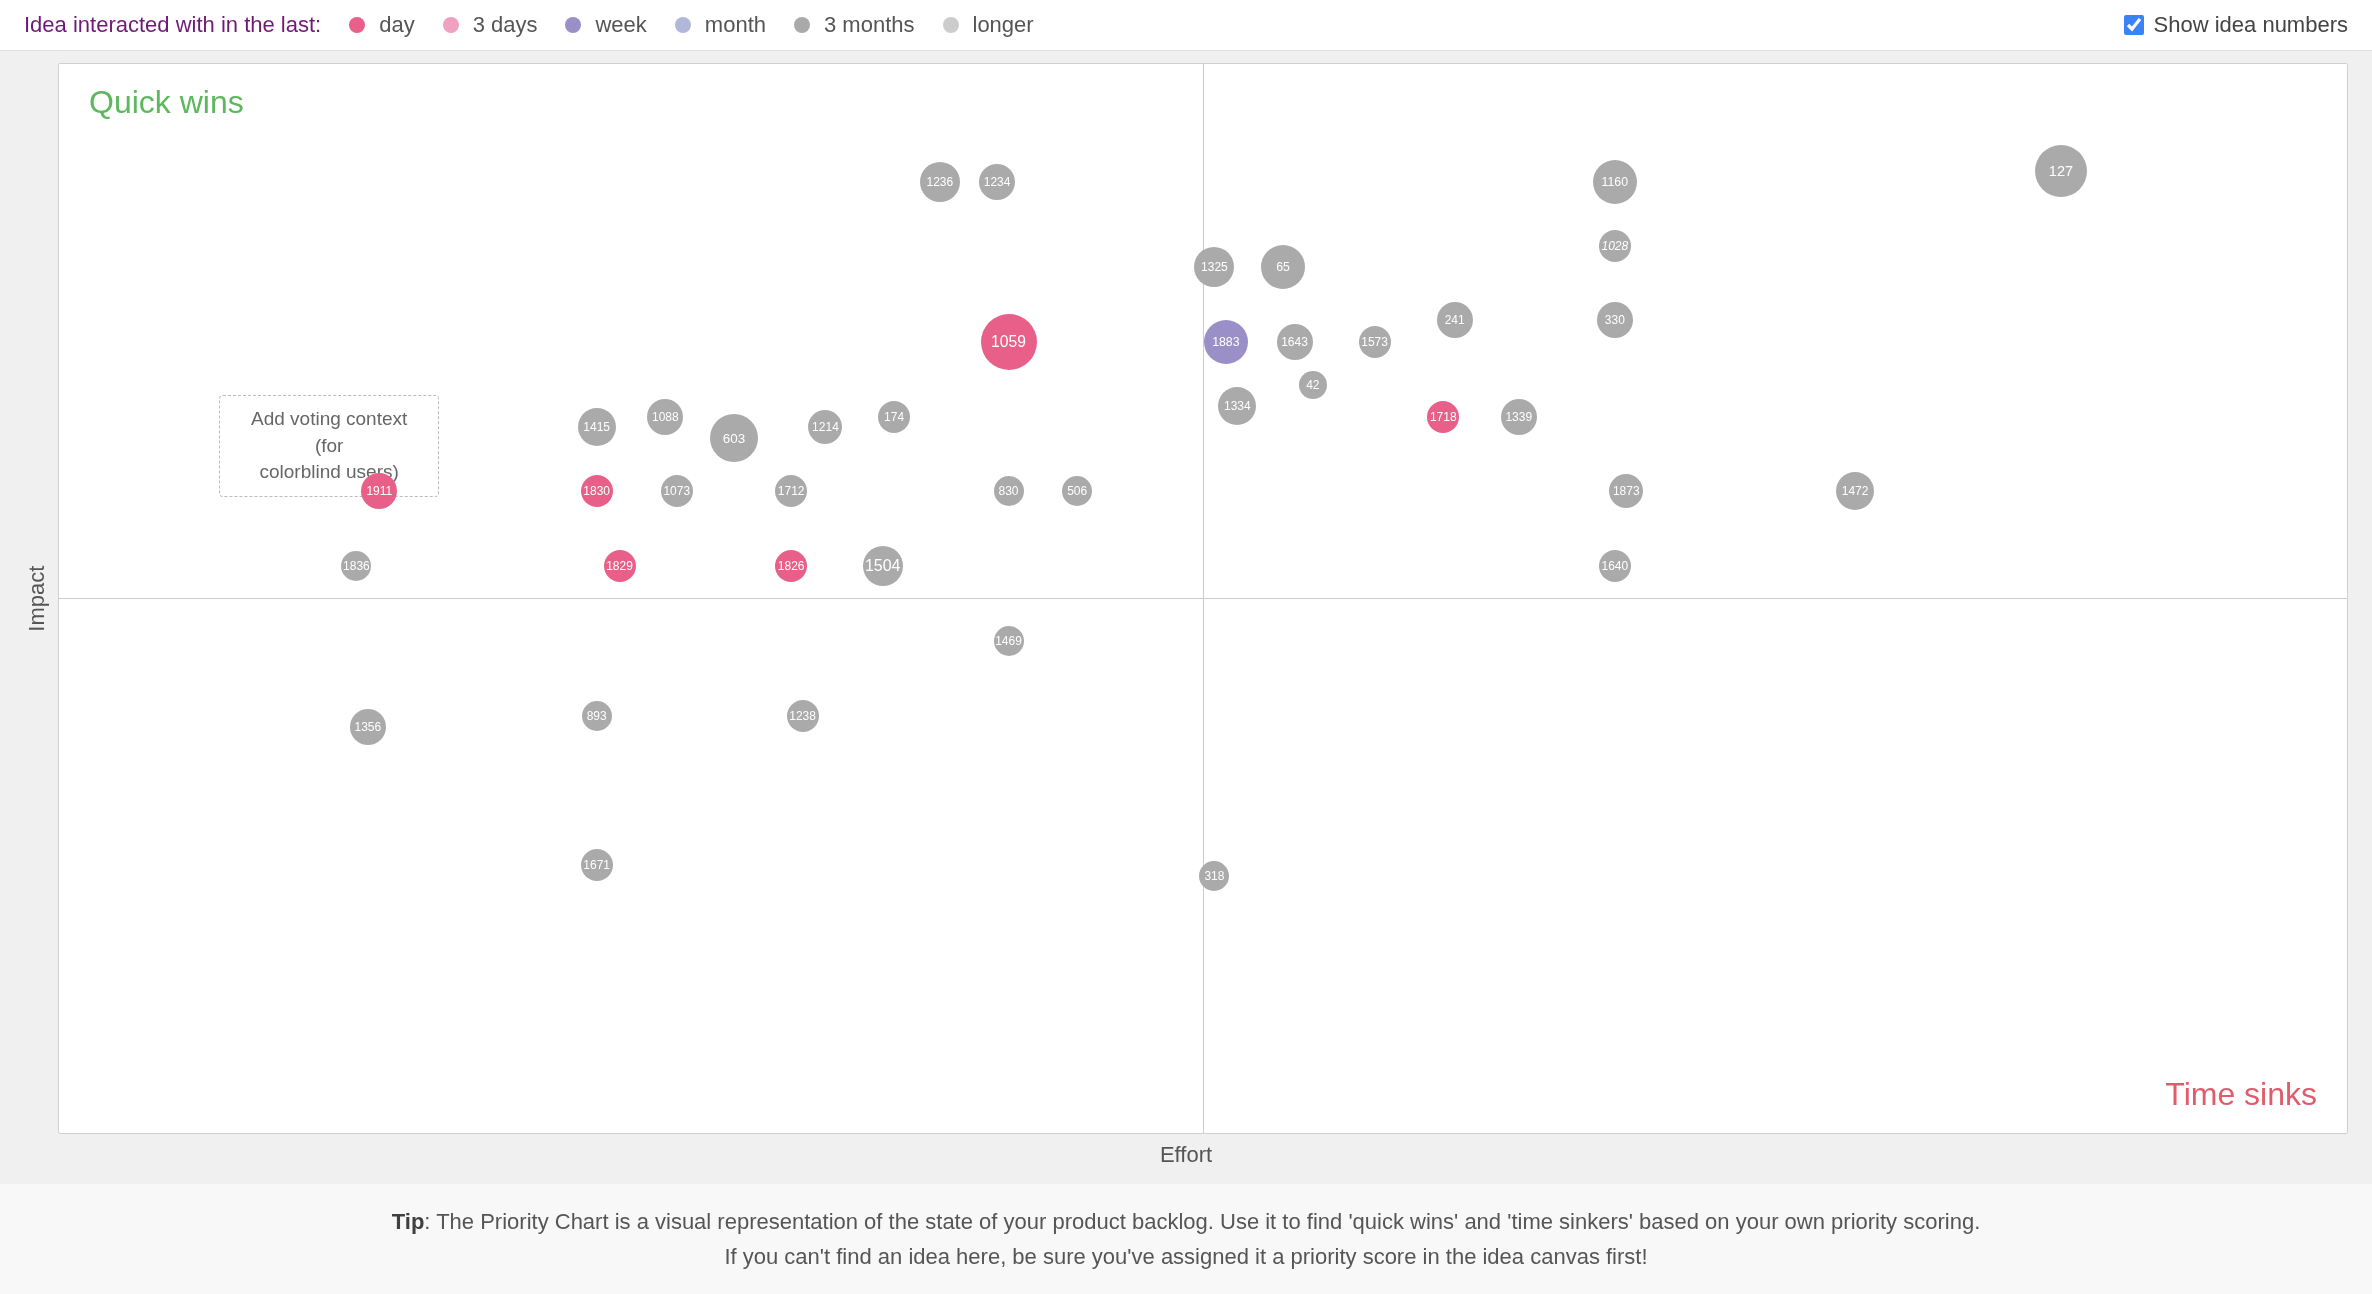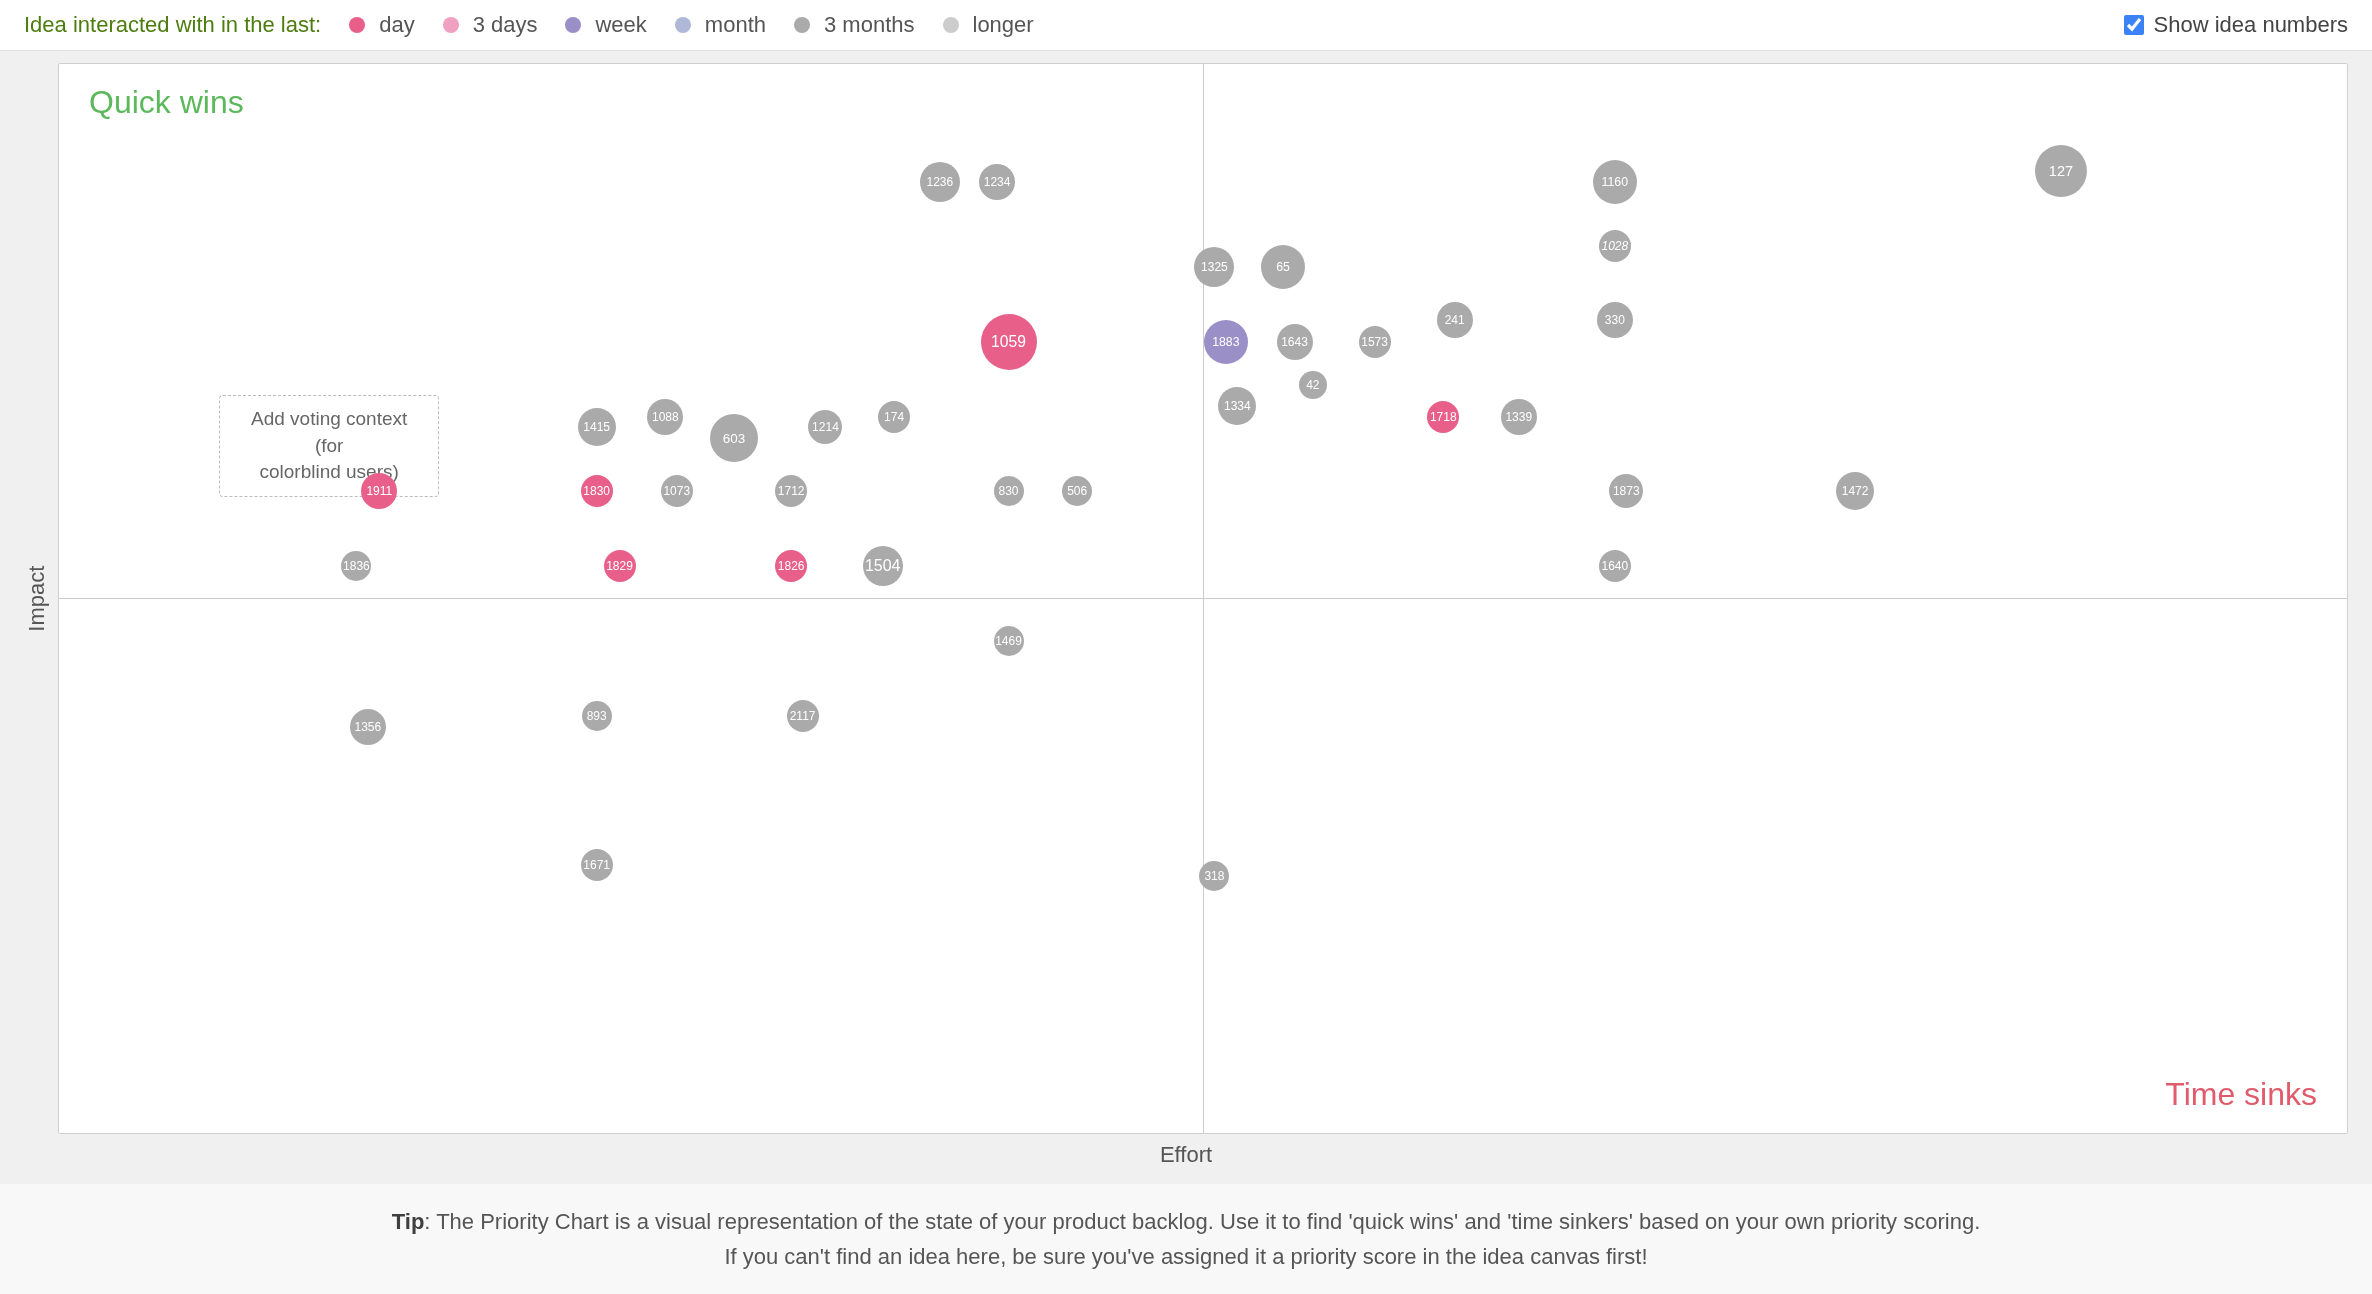--- a/index.html
+++ b/index.html
@@ -16,21 +16,21 @@
       align-items: center;
       padding: 12px 24px;
       background: #fff;
       font-size: 22px;
       color: #555;
       gap: 28px;
       border-bottom: 1px solid #e0e0e0;
     }
     .legend-bar .legend-title {
       font-size: 22px;
-      color: #4d7c0f;
+      color: #701a75;
     }
     .legend-item {
       display: flex;
       align-items: center;
       gap: 14px;
       font-size: 22px;
       color: #555;
     }
     .legend-dot {
       width: 16px;
@@ -238,21 +238,21 @@
         <div class="bubble" style="left: 44.5%; top: 40%; width: 30px; height: 30px; background: rgb(170, 170, 170); font-size: 12px;">506</div>
         <div class="bubble" style="left: 14%; top: 40%; width: 36px; height: 36px; background: rgb(232, 96, 138); font-size: 12px;">1911</div>
         <div class="bubble" style="left: 13%; top: 47%; width: 30px; height: 30px; background: rgb(170, 170, 170); font-size: 12px;">1836</div>
         <div class="bubble" style="left: 24.5%; top: 47%; width: 32px; height: 32px; background: rgb(232, 96, 138); font-size: 12px;">1829</div>
         <div class="bubble" style="left: 32%; top: 47%; width: 32px; height: 32px; background: rgb(232, 96, 138); font-size: 12px;">1826</div>
         <div class="bubble" style="left: 36%; top: 47%; width: 40px; height: 40px; background: rgb(170, 170, 170); font-size: 16px;">1504</div>
         <div class="bubble" style="left: 68%; top: 47%; width: 32px; height: 32px; background: rgb(170, 170, 170); font-size: 12px;">1640</div>
         <div class="bubble" style="left: 41.5%; top: 54%; width: 30px; height: 30px; background: rgb(170, 170, 170); font-size: 12px; text-align: right;">1469</div>
         <div class="bubble" style="left: 13.5%; top: 62%; width: 36px; height: 36px; background: rgb(170, 170, 170); font-size: 12px;">1356</div>
         <div class="bubble" style="left: 23.5%; top: 61%; width: 30px; height: 30px; background: rgb(170, 170, 170); font-size: 12px;">893</div>
-        <div class="bubble" style="left: 32.5%; top: 61%; width: 32px; height: 32px; background: rgb(170, 170, 170); font-size: 12px;">2117</div>
+        <div class="bubble" style="left: 32.5%; top: 61%; width: 32px; height: 32px; background: rgb(170, 170, 170); font-size: 12px;">1238</div>
         <div class="bubble" style="left: 23.5%; top: 75%; width: 32px; height: 32px; background: rgb(170, 170, 170); font-size: 12px;">1671</div>
         <div class="bubble" style="left: 50.5%; top: 76%; width: 30px; height: 30px; background: rgb(170, 170, 170); font-size: 12px;">318</div>
       </div>
   </div>
   <div class="x-axis-label">Effort</div>
 </div>
 
 <div class="tip-section">
   <strong>Tip</strong><span>: The Priority Chart is a visual representation of the state of your product backlog. Use it to find 'quick wins' and 'time sinkers' based on your own priority scoring.<br>If you can't find an idea here, be sure you've assigned it a priority score in the idea canvas first!</span>
 </div>

